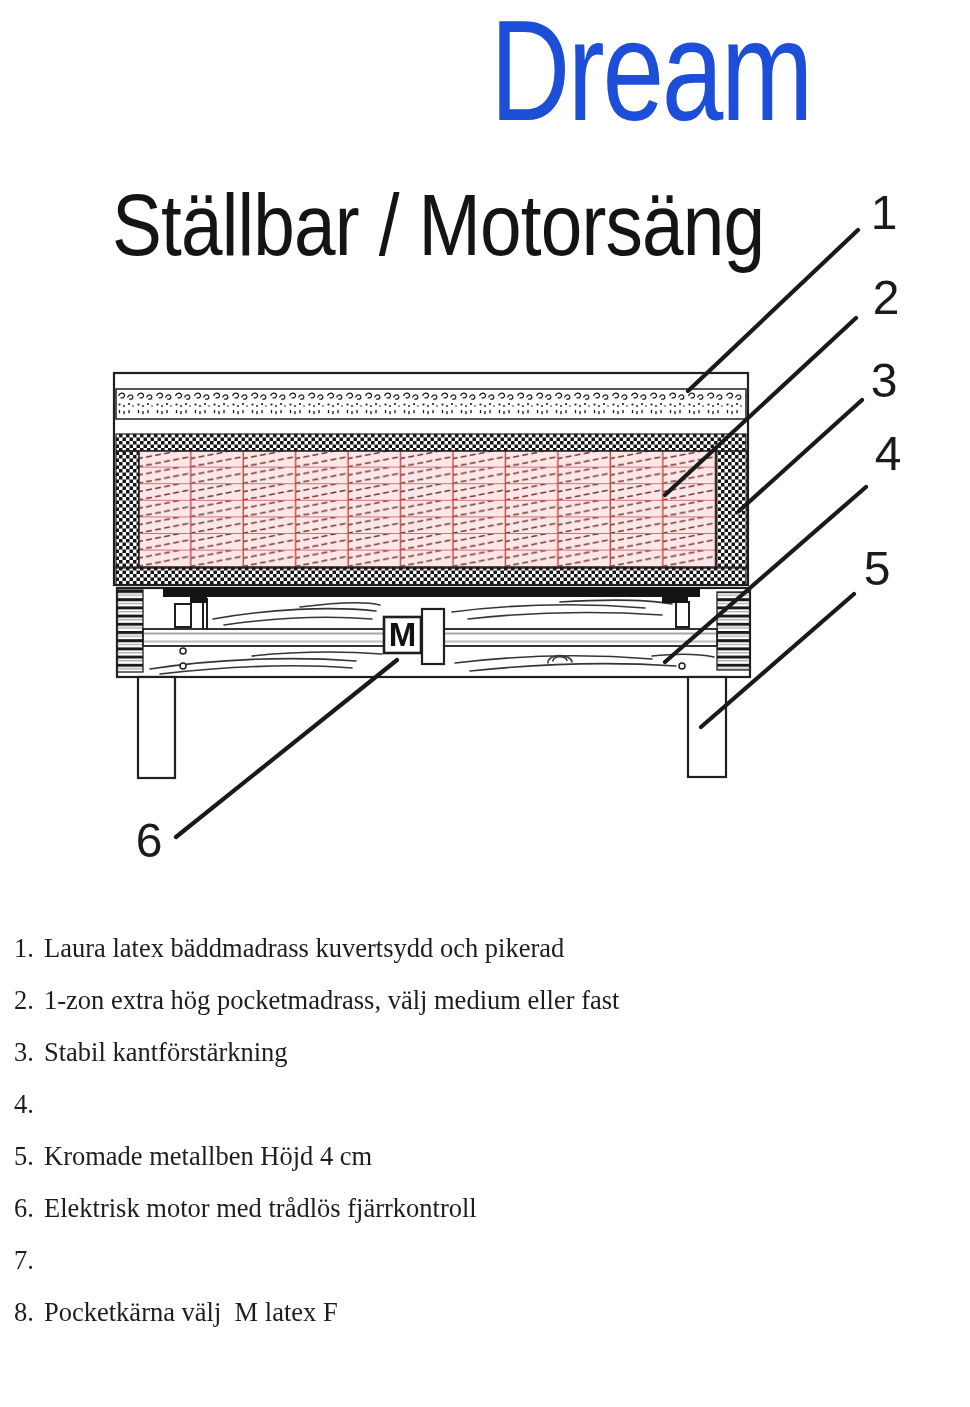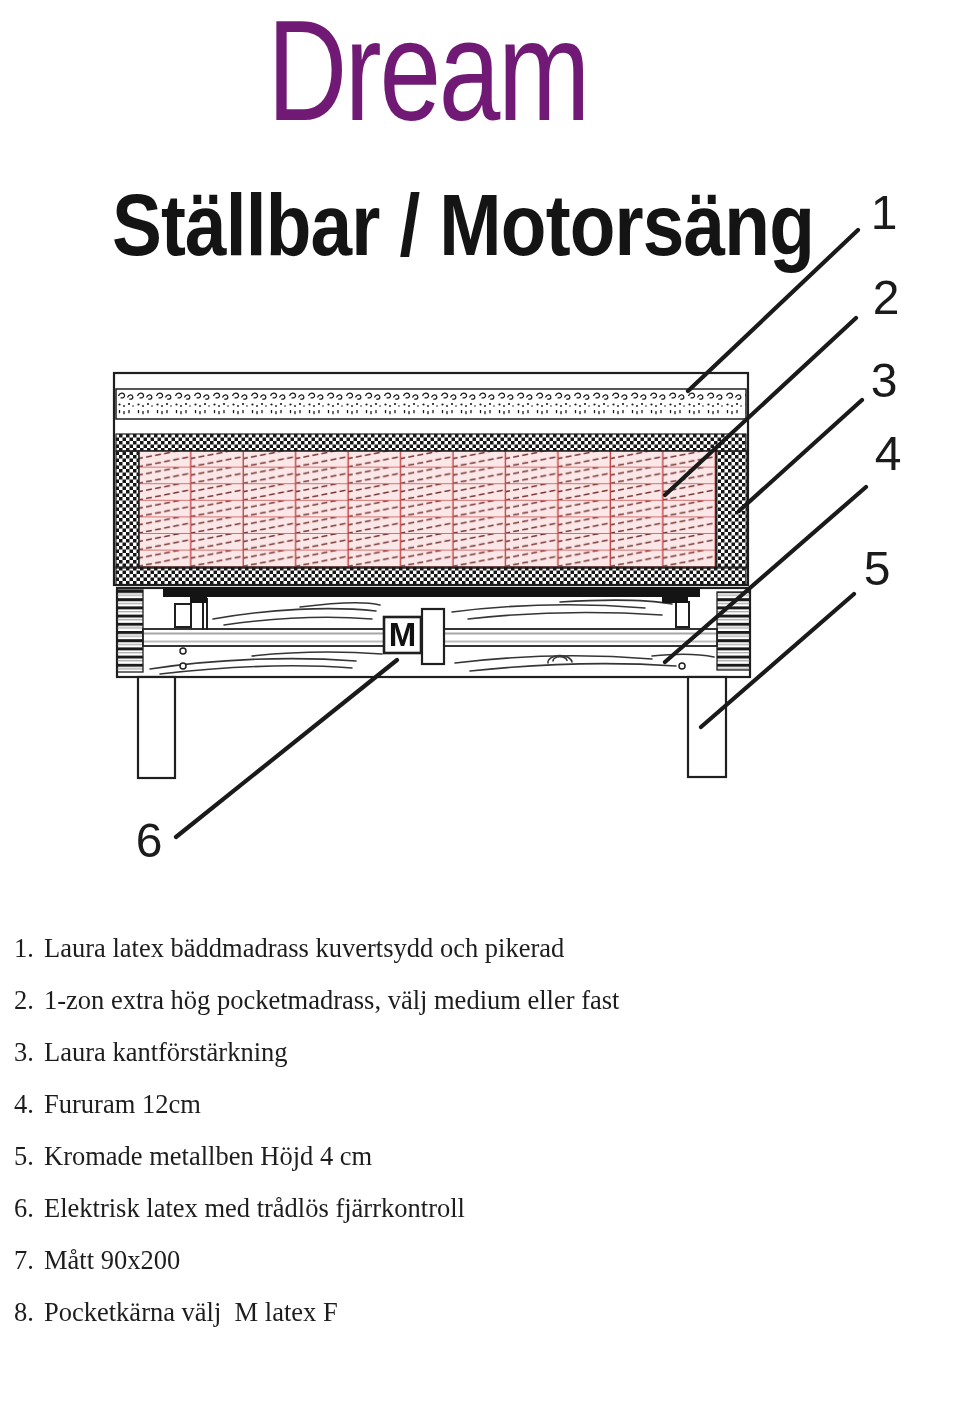--- a/index.html
+++ b/index.html
@@ -2,28 +2,28 @@
 <html><head>
 <meta charset="utf-8">
 <style>
   html,body{margin:0;padding:0;}
   body{
     width:970px;height:1407px;position:relative;overflow:hidden;
     background:#ffffff;color:#1c1c1c;
     font-family:"Liberation Sans", sans-serif;
   }
   .title{
-    position:absolute;left:0;top:0;width:856px;text-align:center;
-    font-size:142px;line-height:1.0;font-weight:400;color:#701a75;
+    position:absolute;left:0;top:0;width:856px;text-align:right;
+    font-size:142px;line-height:1.0;font-weight:400;color:#1d4ed8;
     white-space:nowrap;
   }
   .title span{display:inline-block;transform:scaleX(.78);transform-origin:50% 0;letter-spacing:-3px;}
   .subtitle{
     position:absolute;left:112px;top:181px;
-    font-size:88px;line-height:1.0;font-weight:700;color:#141414;
+    font-size:88px;line-height:1.0;font-weight:400;color:#141414;
     white-space:nowrap;
   }
   .subtitle span{display:inline-block;transform:scaleX(.85);transform-origin:0 0;letter-spacing:-1px;}
   svg.diagram{position:absolute;left:0;top:0;width:970px;height:1407px;}
   .legend{
     position:absolute;left:14px;top:922px;width:760px;
     list-style:none;margin:0;padding:0;
     font-family:"Liberation Serif", serif;
     font-size:26.5px;color:#1d1d1d;
   }
@@ -169,35 +169,33 @@
   <li>
       <span class="num">1.</span>
       <span class="txt">Laura latex bäddmadrass kuvertsydd och pikerad</span>
     </li>
   <li>
       <span class="num">2.</span>
       <span class="txt">1-zon extra hög pocketmadrass, välj medium eller fast</span>
     </li>
   <li>
       <span class="num">3.</span>
-      <span class="txt">Laura kantförstärkning</span>
+      <span class="txt">Stabil kantförstärkning</span>
     </li>
   <li>
       <span class="num">4.</span>
-      <span class="txt">Fururam 12cm</span>
     </li>
   <li>
       <span class="num">5.</span>
       <span class="txt">Kromade metallben Höjd 4 cm</span>
     </li>
   <li>
       <span class="num">6.</span>
-      <span class="txt">Elektrisk latex med trådlös fjärrkontroll</span>
+      <span class="txt">Elektrisk motor med trådlös fjärrkontroll</span>
     </li>
   <li>
       <span class="num">7.</span>
-      <span class="txt">Mått 90x200</span>
     </li>
   <li>
       <span class="num">8.</span>
       <span class="txt">Pocketkärna välj  M latex F</span>
     </li>
 </ul>
 
 </body></html>

